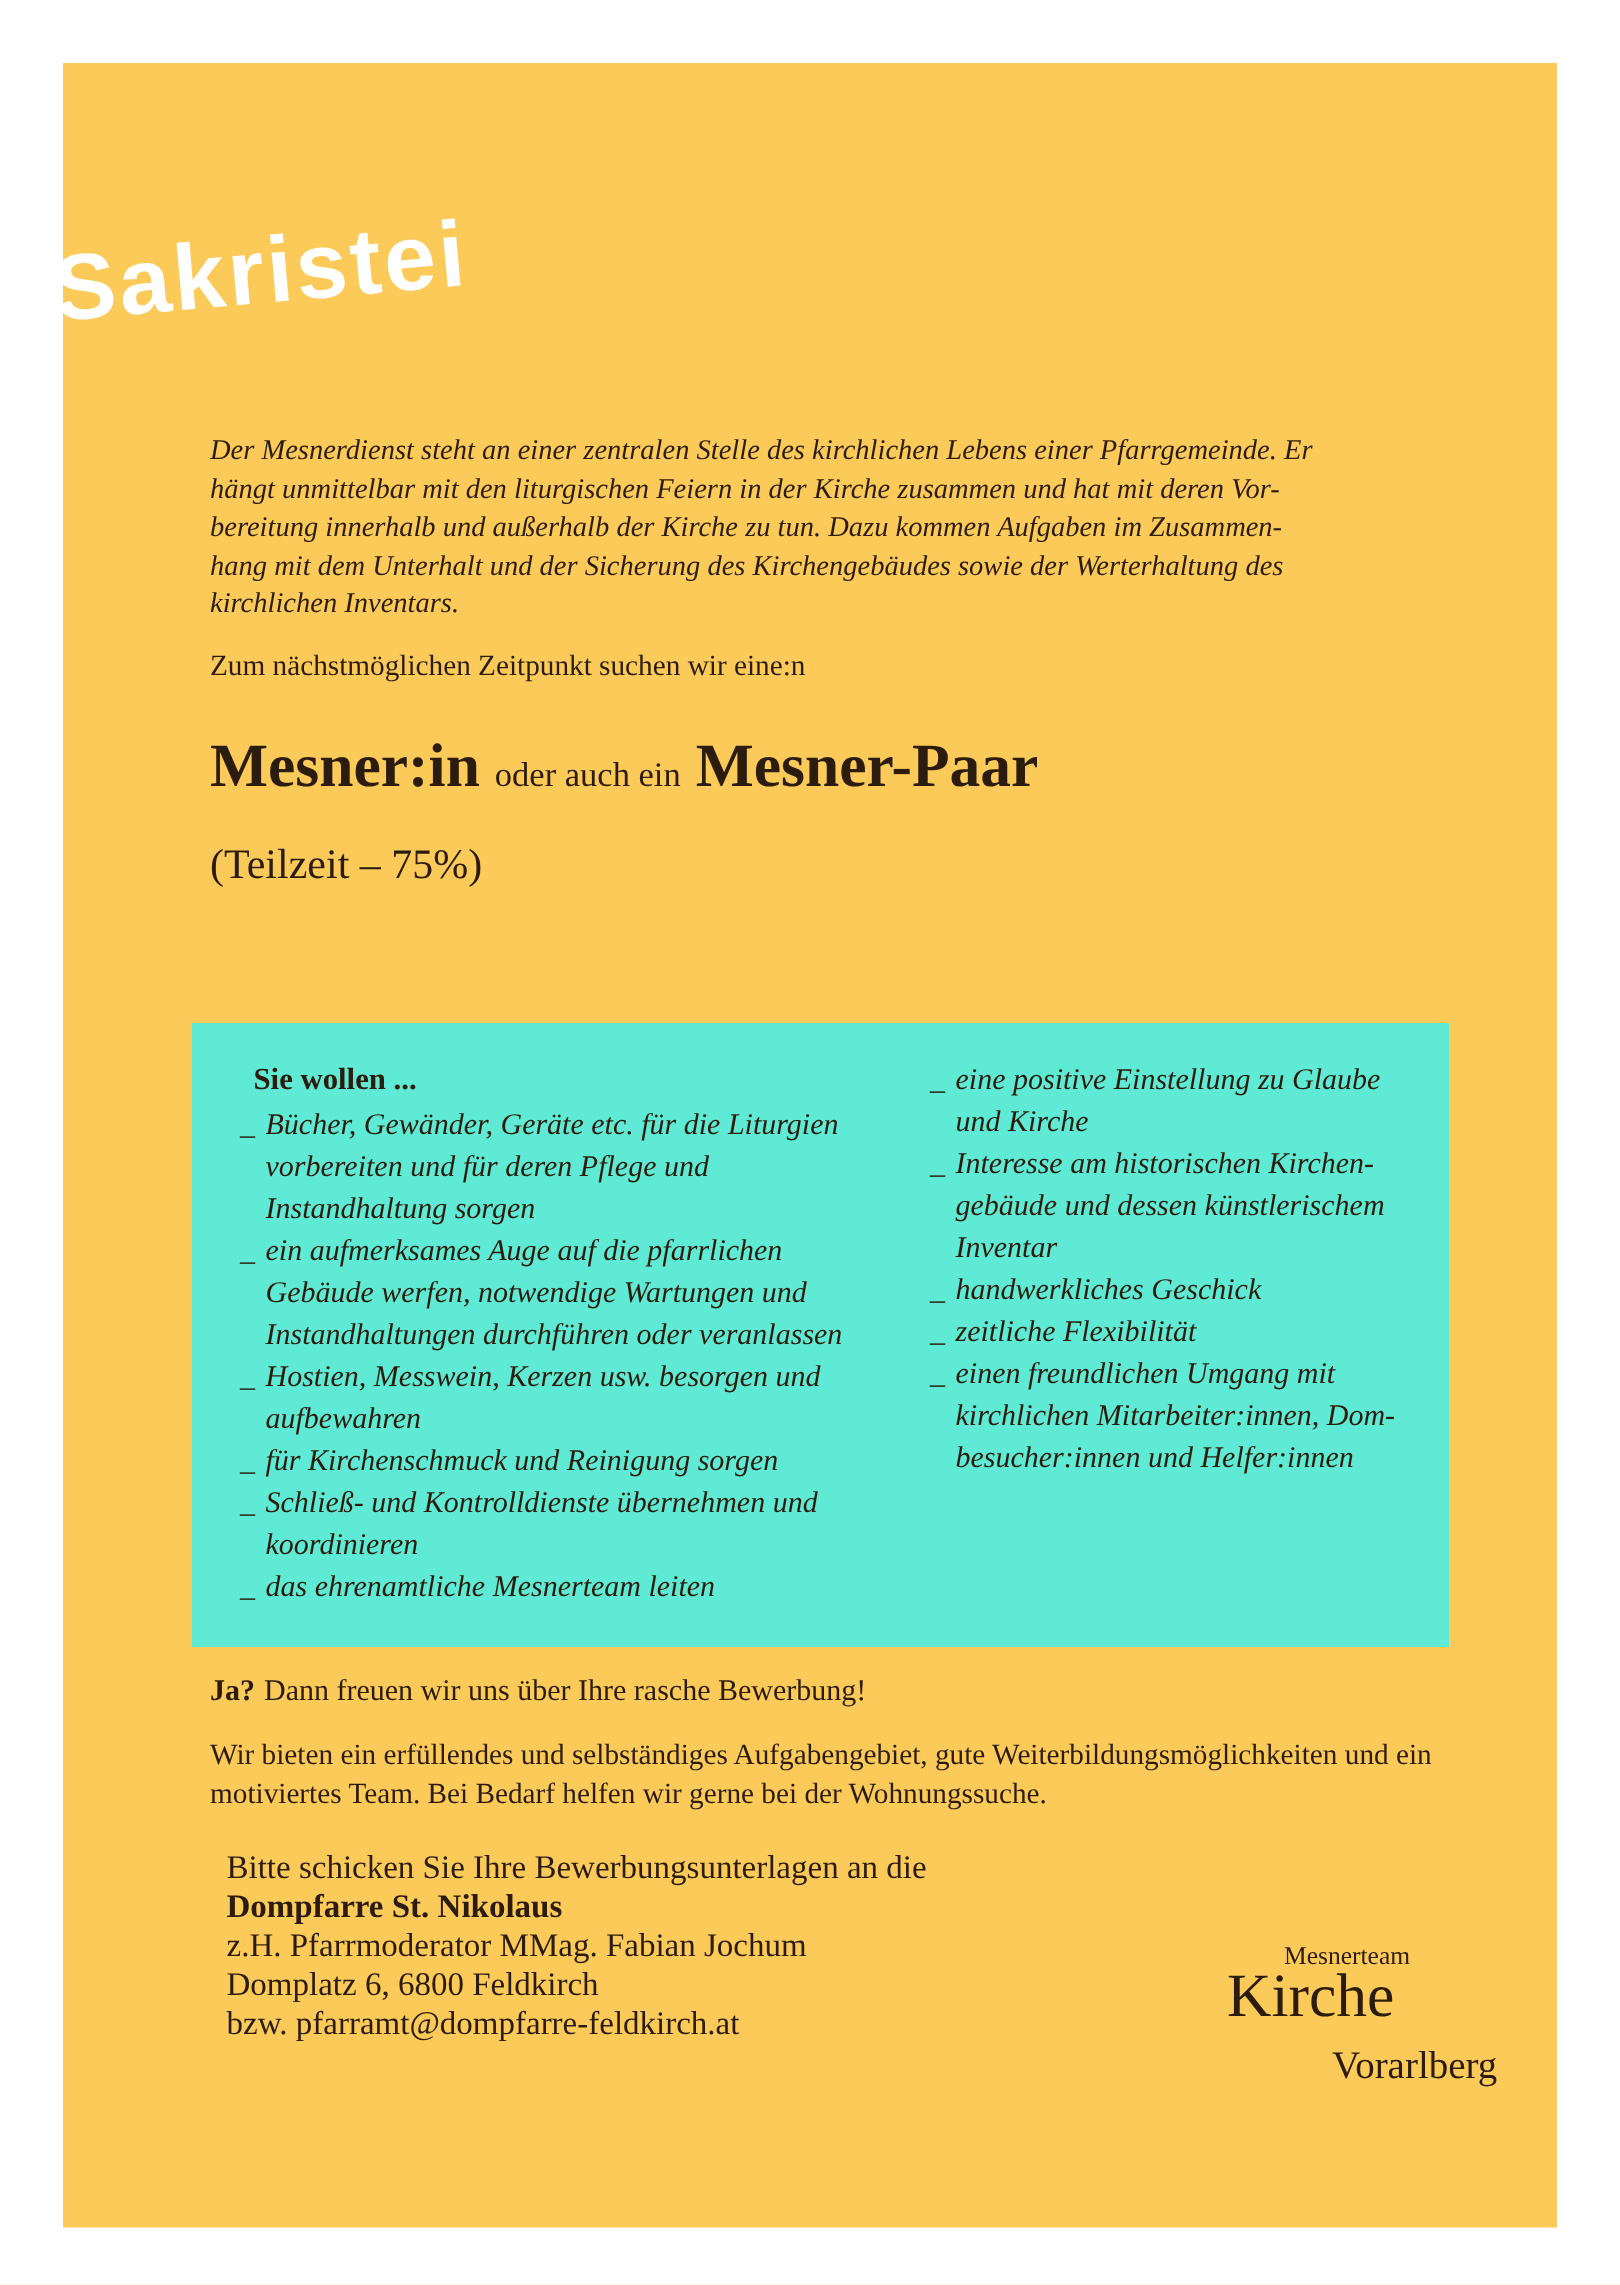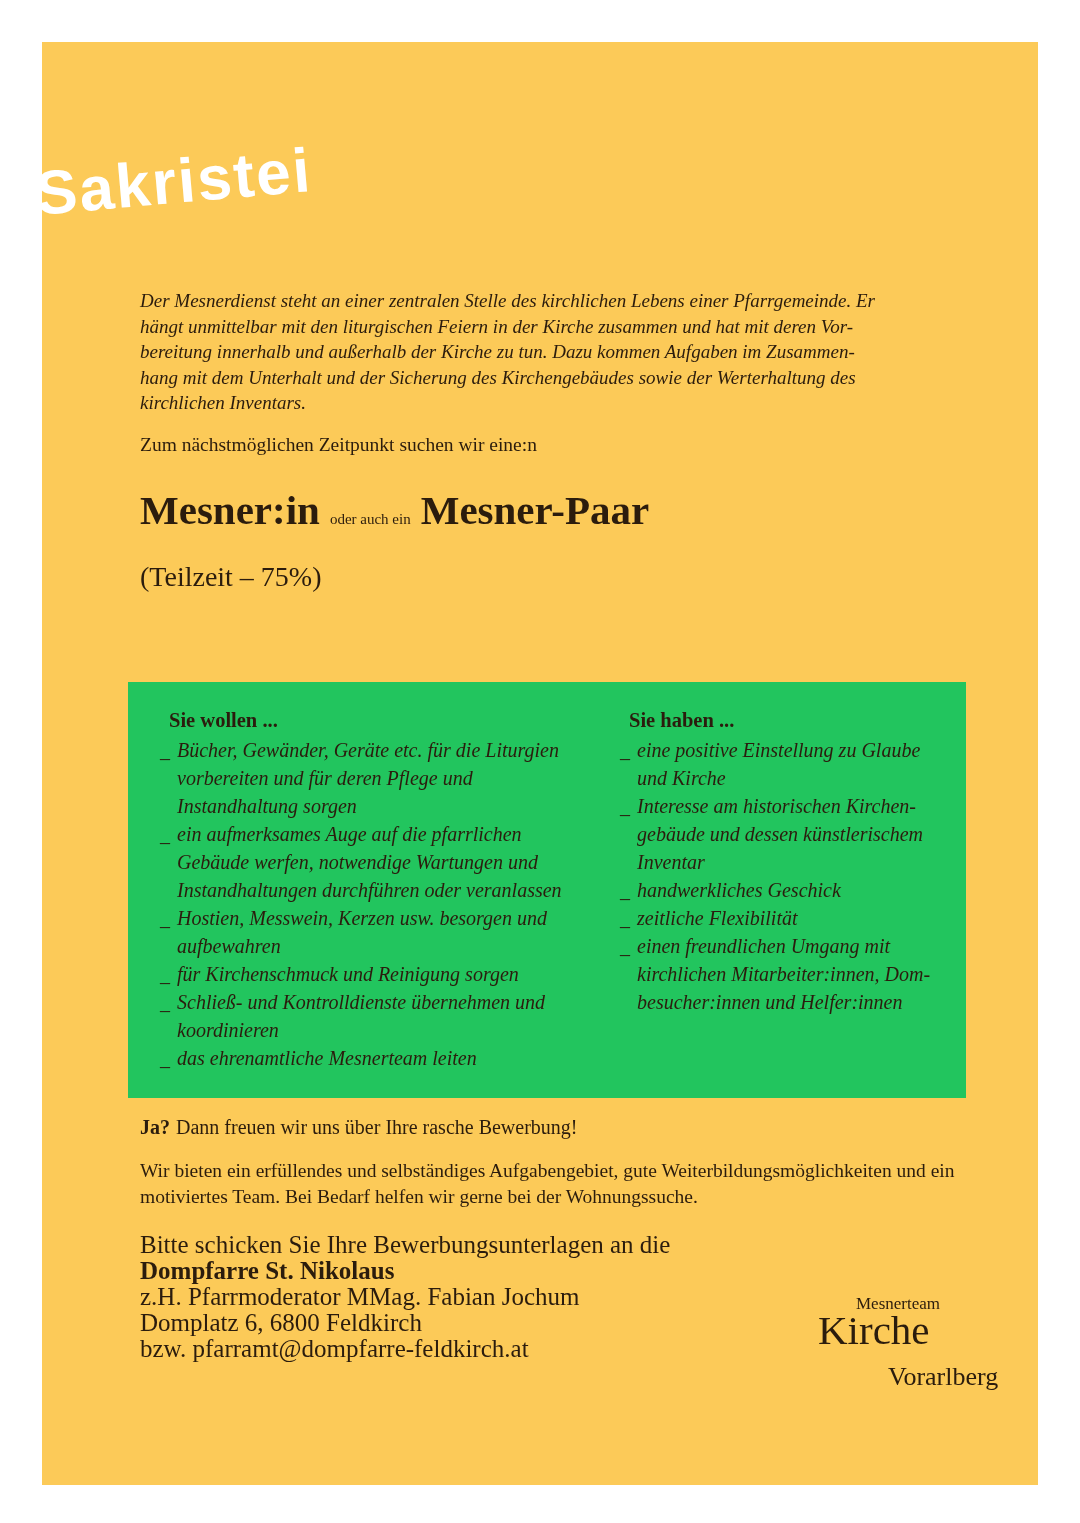--- a/index.html
+++ b/index.html
@@ -35,26 +35,26 @@
   }
   .lead-in{
     position:absolute;left:98px;top:392px;width:800px;
     font-size:19.5px;
   }
   .job-title{
     position:absolute;left:98px;top:440px;width:860px;
   }
   .title-line{line-height:57px;white-space:nowrap;}
   .title-big{font-size:41px;font-weight:bold;}
-  .title-connector{font-size:15px;font-weight:normal;margin:0 10px;}
+  .title-connector{font-size:23px;font-weight:normal;margin:0 10px;}
   .title-regular{font-size:28px;font-weight:normal;}
   .req-box{
     position:absolute;left:86px;top:640px;
     width:838px;height:416px;
-    background:#22c55e;
+    background:#5eead4;
     overflow:hidden;
   }
   .req-col{position:absolute;top:24px;}
   .req-col.left{left:32px;width:452px;}
   .req-col.right{left:492px;width:338px;}
   .req-heading{
     font-weight:bold;font-size:20.5px;line-height:28px;
     margin:0 0 2px 9px;
   }
   .req-item{display:flex;align-items:flex-start;}
@@ -73,22 +73,22 @@
     font-size:20px;
   }
   .cta-bold{font-weight:bold;}
   .cta-rest{margin-left:6px;}
   .offer-paragraph{
     position:absolute;left:98px;top:1116px;width:885px;
     font-size:19.5px;line-height:25.5px;
     white-space:pre-line;
   }
   .contact-block{
-    position:absolute;left:98px;top:1190px;width:620px;
-    font-size:25px;line-height:26px;
+    position:absolute;left:109px;top:1190px;width:620px;
+    font-size:22px;line-height:26px;
   }
   .contact-line{white-space:nowrap;}
   .contact-line.bold{font-weight:bold;}
   .logo{
     position:absolute;left:776px;top:1246px;width:232px;height:138px;
   }
   .logo-top{position:absolute;left:38px;top:6px;font-size:17px;white-space:nowrap;}
   .logo-middle{position:absolute;left:0px;top:22px;font-size:41px;line-height:41px;white-space:nowrap;}
   .logo-bottom{position:absolute;left:70px;top:74px;font-size:26px;white-space:nowrap;}
 </style>
@@ -143,21 +143,20 @@
           <span class="req-text">Schließ- und Kontrolldienste übernehmen und
 koordinieren</span>
         </div>
         <div class="req-item">
           <span class="req-bullet">_</span>
           <span class="req-text">das ehrenamtliche Mesnerteam leiten</span>
         </div>
       </div>
 
       <div class="req-col right">
-        <div class="req-heading">Sie haben ...</div>
         <div class="req-item">
           <span class="req-bullet">_</span>
           <span class="req-text">eine positive Einstellung zu Glaube
 und Kirche</span>
         </div>
         <div class="req-item">
           <span class="req-bullet">_</span>
           <span class="req-text">Interesse am historischen Kirchen-
 gebäude und dessen künstlerischem
 Inventar</span>

